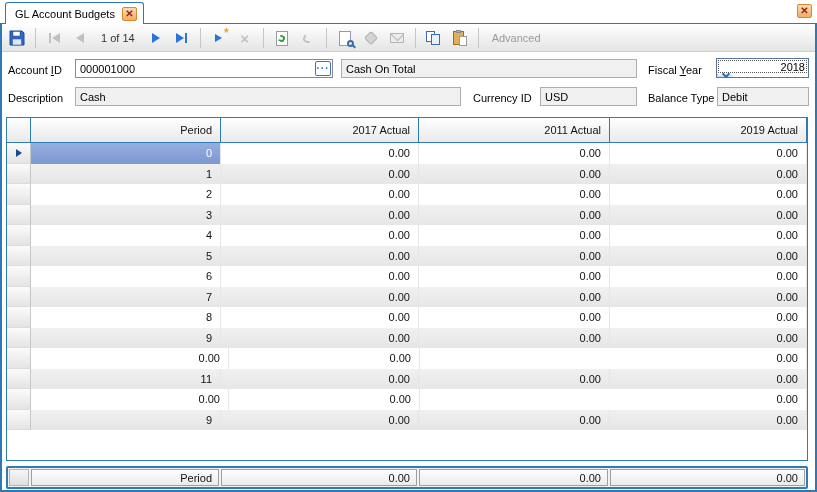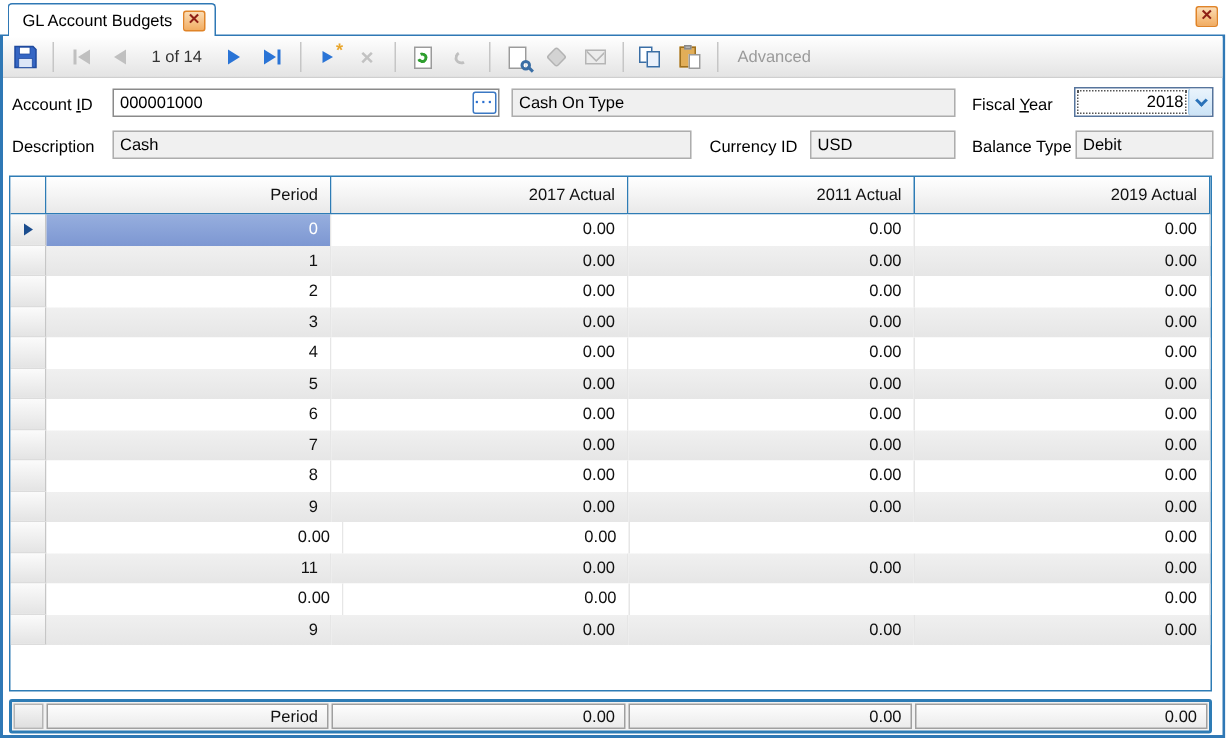--- a/index.html
+++ b/index.html
@@ -207,24 +207,24 @@
     <div class="tsep"></div>
     <span class="adv">Advanced</span>
   </div>
 
   <span class="flabel" style="left:8px; top:64px;">Account <u>I</u>D</span>
   <div class="field edit" style="left:75px; top:59px; width:258px;">
     <span>000001000</span>
     <span class="ellipsis-btn">···</span>
   </div>
   <div class="field" style="left:341px; top:59px; width:296px;">
-    <span>Cash On Type</span>
+    <span>Cash On Total</span>
   </div>
   <span class="flabel" style="left:648px; top:64px;">Fiscal <u>Y</u>ear</span>
-  <div class="combo" style="left:716px; top:58px; width:93px;">
+  <div class="combo" style="left:716px; top:58px; width:93px;flex-direction:column;">
     <span class="val">2018</span>
     <span class="btn">
         <span class="chev"></span>
       </span>
   </div>
 
   <span class="flabel" style="left:8px; top:92px;">Description</span>
   <div class="field" style="left:75px; top:87px; width:386px;">
     <span>Cash</span>
   </div>

